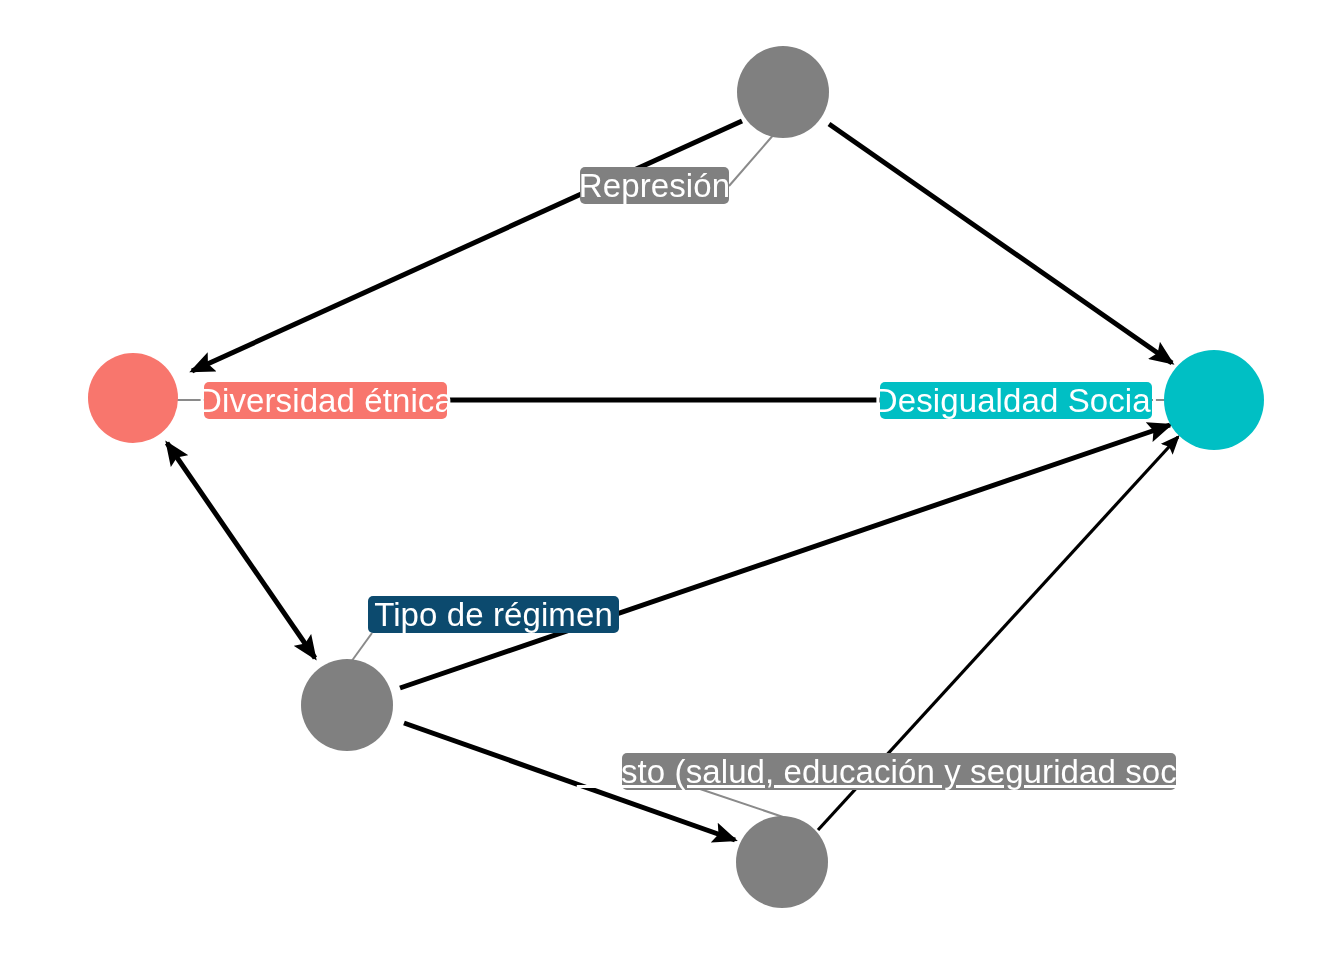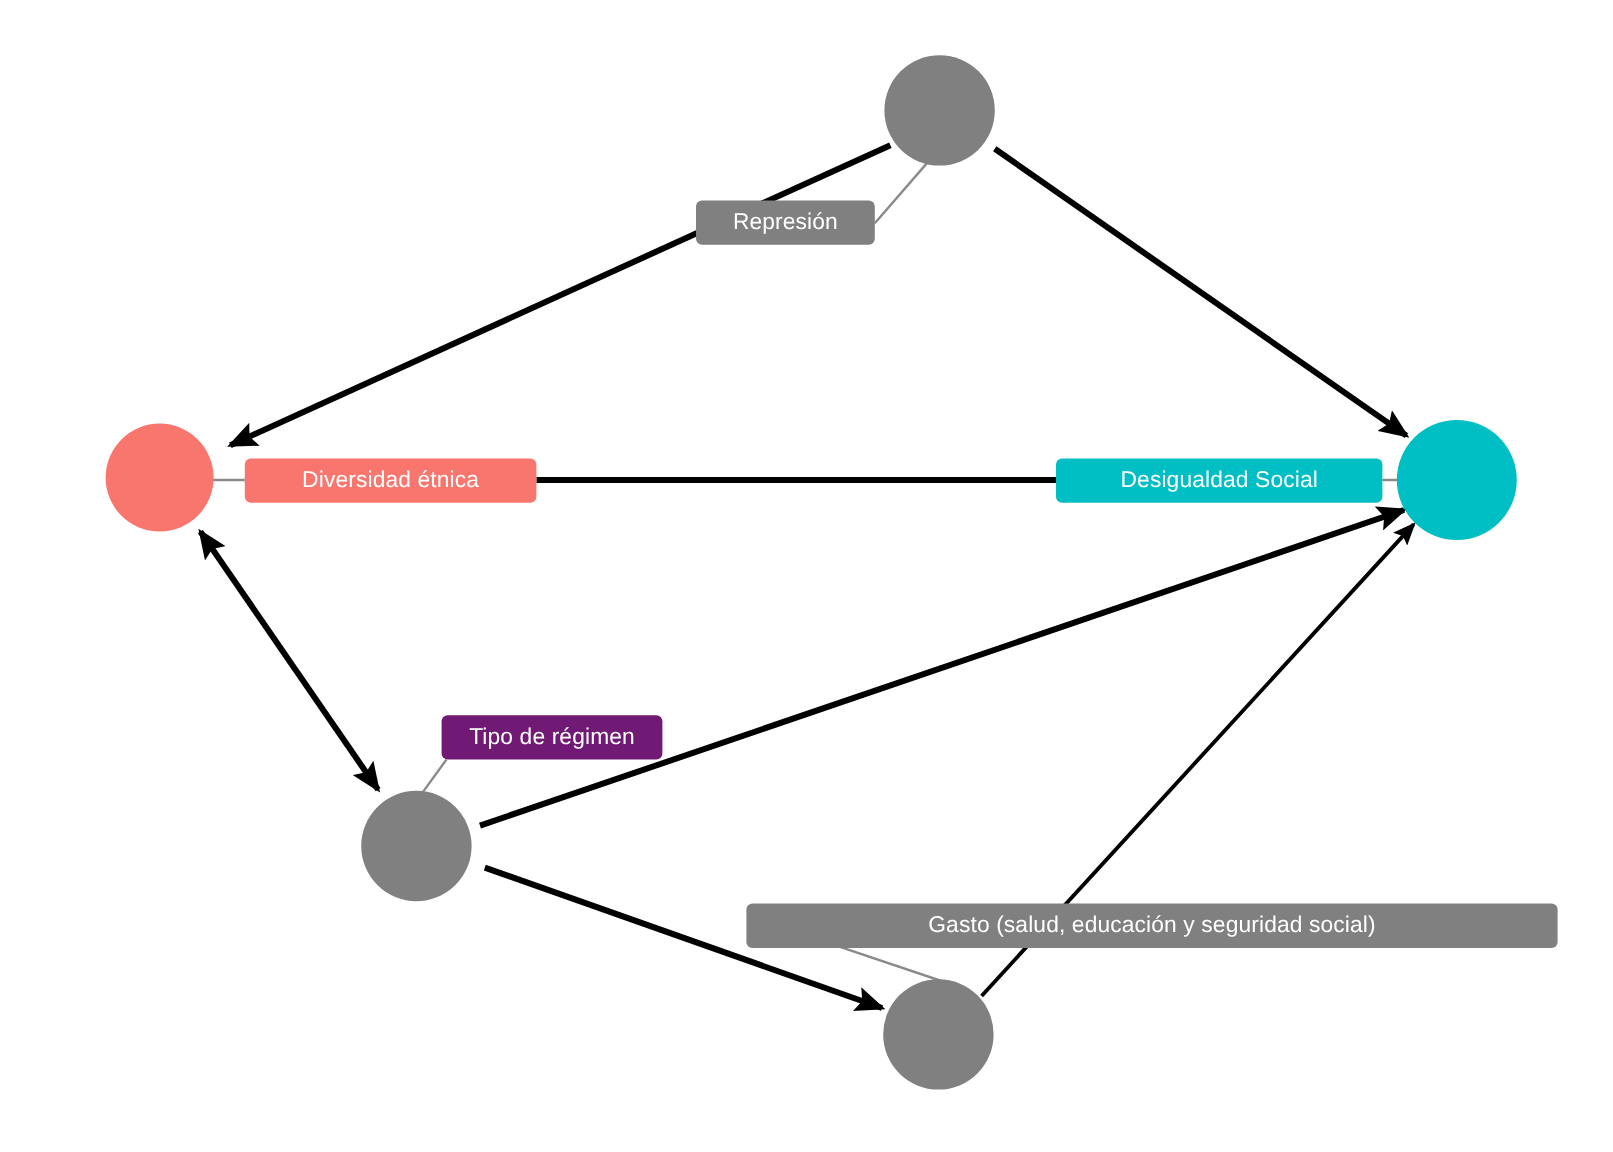--- a/index.html
+++ b/index.html
@@ -29,21 +29,21 @@
   .leader-line { stroke: #8a8a8a; stroke-width: 2; fill: none; }
   .node-label {
     position: absolute;
     box-sizing: border-box;
     display: flex;
     align-items: center;
     justify-content: center;
     border-radius: 5px;
     color: #ffffff;
     font-family: "Liberation Sans", sans-serif;
-    font-size: 19px;
+    font-size: 33px;
     line-height: 1;
     letter-spacing: 0.1px;
     white-space: nowrap;
     padding: 0 10px;
     height: 37px;
     user-select: none;
   }
 </style>
 </head>
 <body>
@@ -90,17 +90,17 @@
     <circle class="node-circle" cx="347" cy="705" r="46" fill="#808080"></circle>
     <circle class="node-circle" cx="782" cy="862" r="46" fill="#808080"></circle>
   </svg>
 
   <div class="node-label" style="left:204px; top:382px; width:243px; background:#F8766D;">Diversidad étnica</div>
 
   <div class="node-label" style="left:880px; top:382px; width:272px; background:#00BFC4;text-align:center;">Desigualdad Social</div>
 
   <div class="node-label" style="left:580px; top:167px; width:149px; background:#808080;">Represión</div>
 
-  <div class="node-label" style="left:368px; top:596px; width:184px; background:#701a75;">Tipo de régimen</div>
+  <div class="node-label" style="left:368px; top:596px; width:251px; background:#0c4a6e;">Tipo de régimen</div>
 
-  <div class="node-label" style="left:622px; top:753px; width:676px; background:#808080;">Gasto (salud, educación y seguridad social)</div>
+  <div class="node-label" style="left:622px; top:753px; width:554px; background:#808080;text-decoration:underline;">Gasto (salud, educación y seguridad social)</div>
 
 </div>
 
 </body></html>

